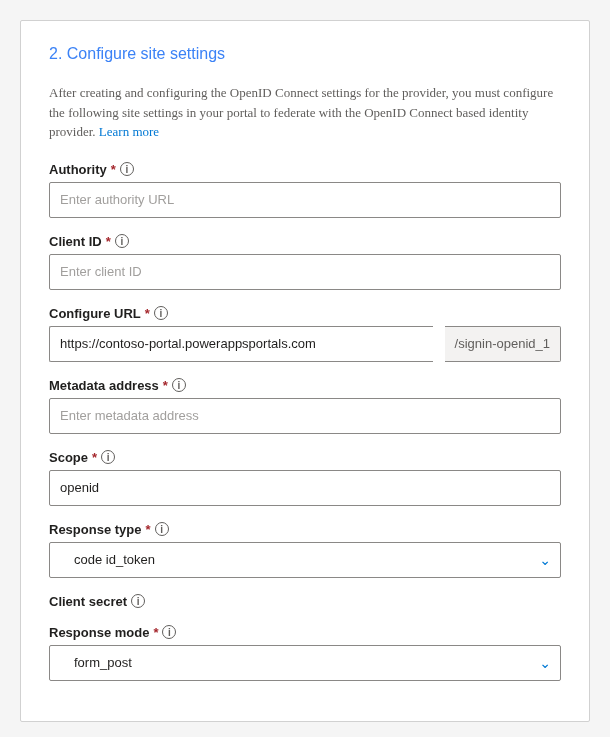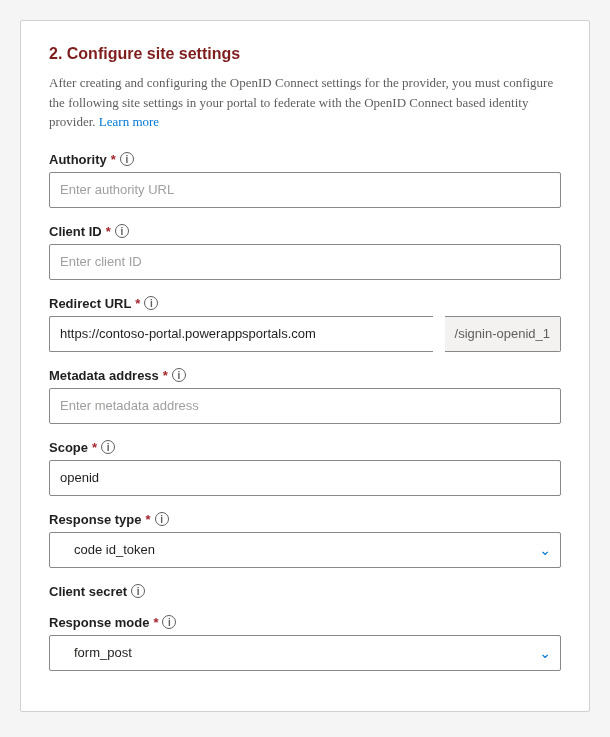--- a/index.html
+++ b/index.html
@@ -22,23 +22,23 @@
       background: #ffffff;
       border: 1px solid #d1d1d1;
       border-radius: 2px;
       padding: 24px 28px;
       width: 580px;
       max-width: 100%;
     }
 
     .section-title {
       font-size: 16px;
-      font-weight: 700;
-      color: #7f1d1d;
-      margin-bottom: 10px;
+      font-weight: 400;
+      color: #3b82f6;
+      margin-bottom: 20px;
     }
 
     .description {
       font-size: 13px;
       color: #605e5c;
       line-height: 1.5;
       margin-bottom: 20px;
       font-family: Liberation Serif, serif;
     }
 
@@ -180,21 +180,21 @@
     <label class="field-label">
       <span>Client ID</span>
       <span class="required-star">*</span>
       <span class="info-icon">i</span>
     </label>
     <input type="text" class="text-input" placeholder="Enter client ID" style="">
   </div>
 
   <div class="form-group">
     <label class="field-label">
-      <span>Redirect URL</span>
+      <span>Configure URL</span>
       <span class="required-star">*</span>
       <span class="info-icon">i</span>
     </label>
     <div class="redirect-url-row">
       <input type="text" class="redirect-url-input" value="https://contoso-portal.powerappsportals.com" style="">
       <div class="redirect-url-suffix">/signin-openid_1</div>
     </div>
   </div>
 
   <div class="form-group">

